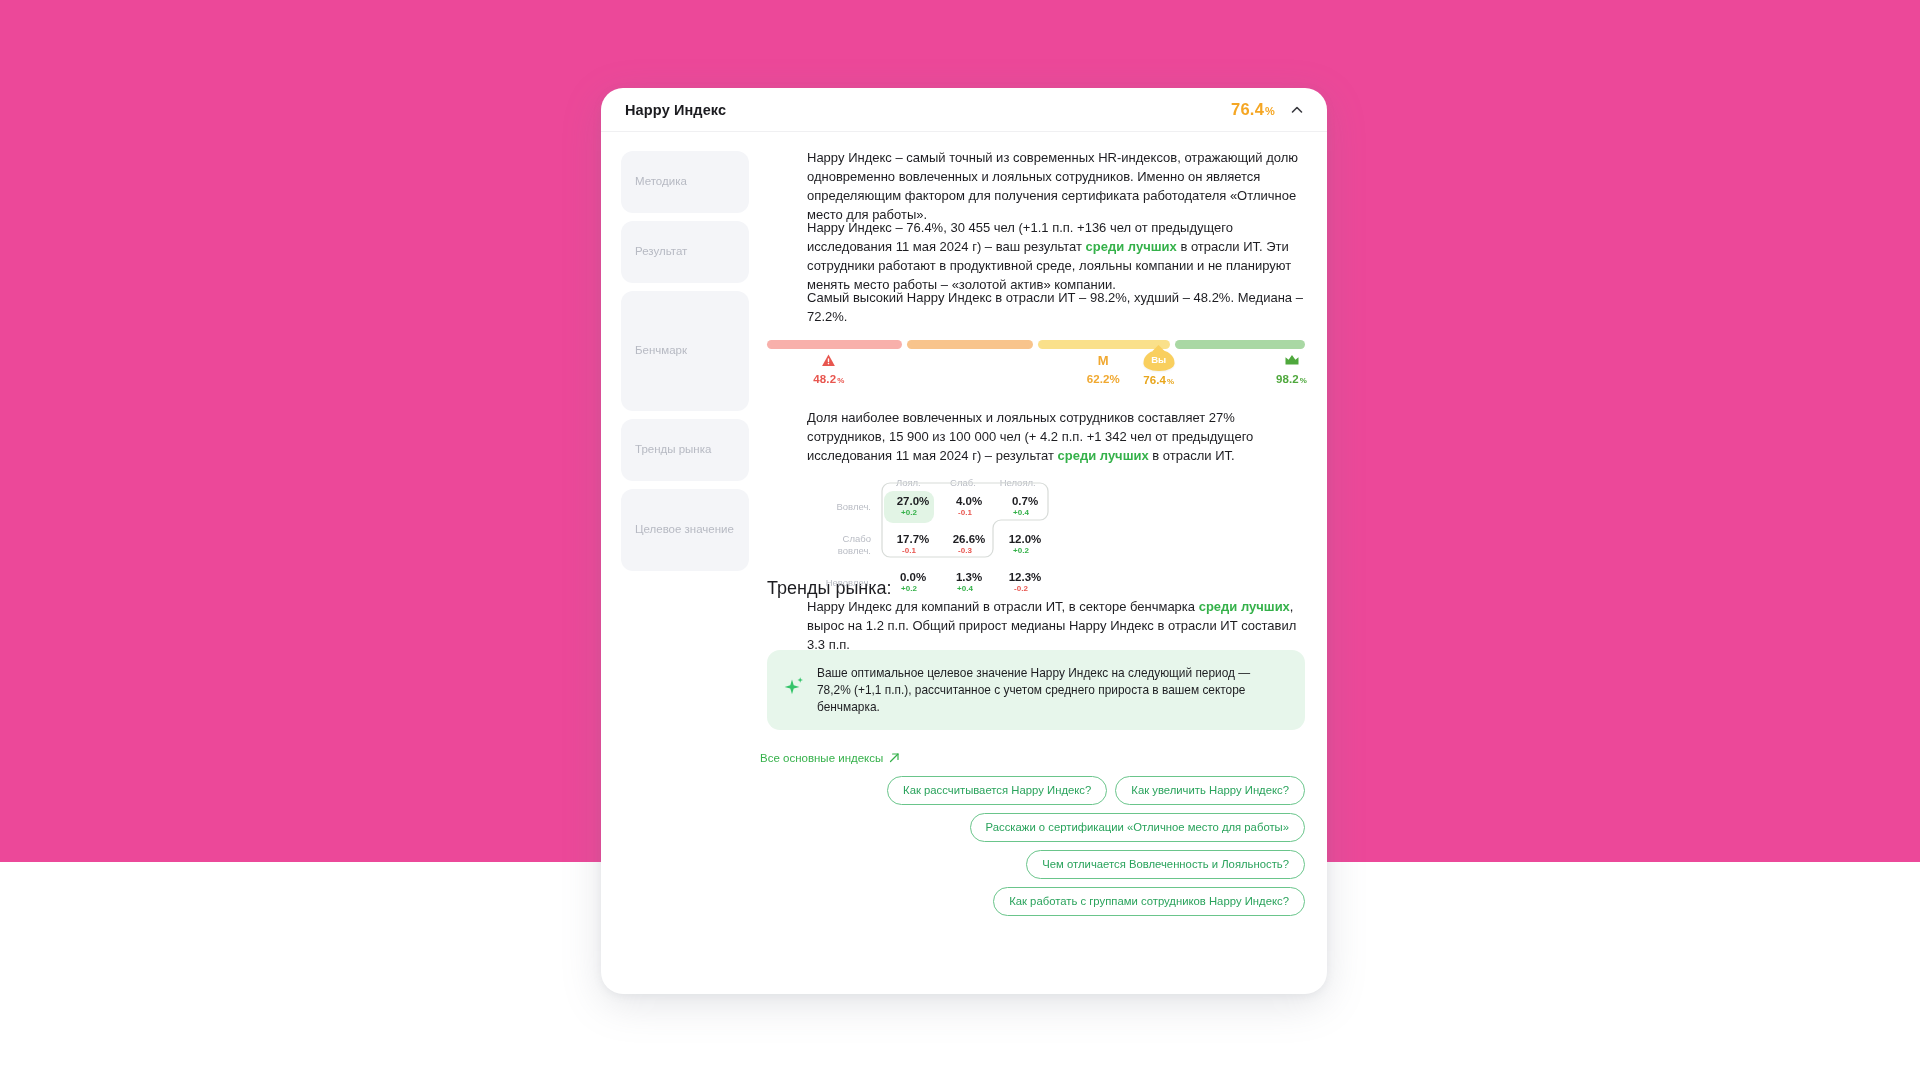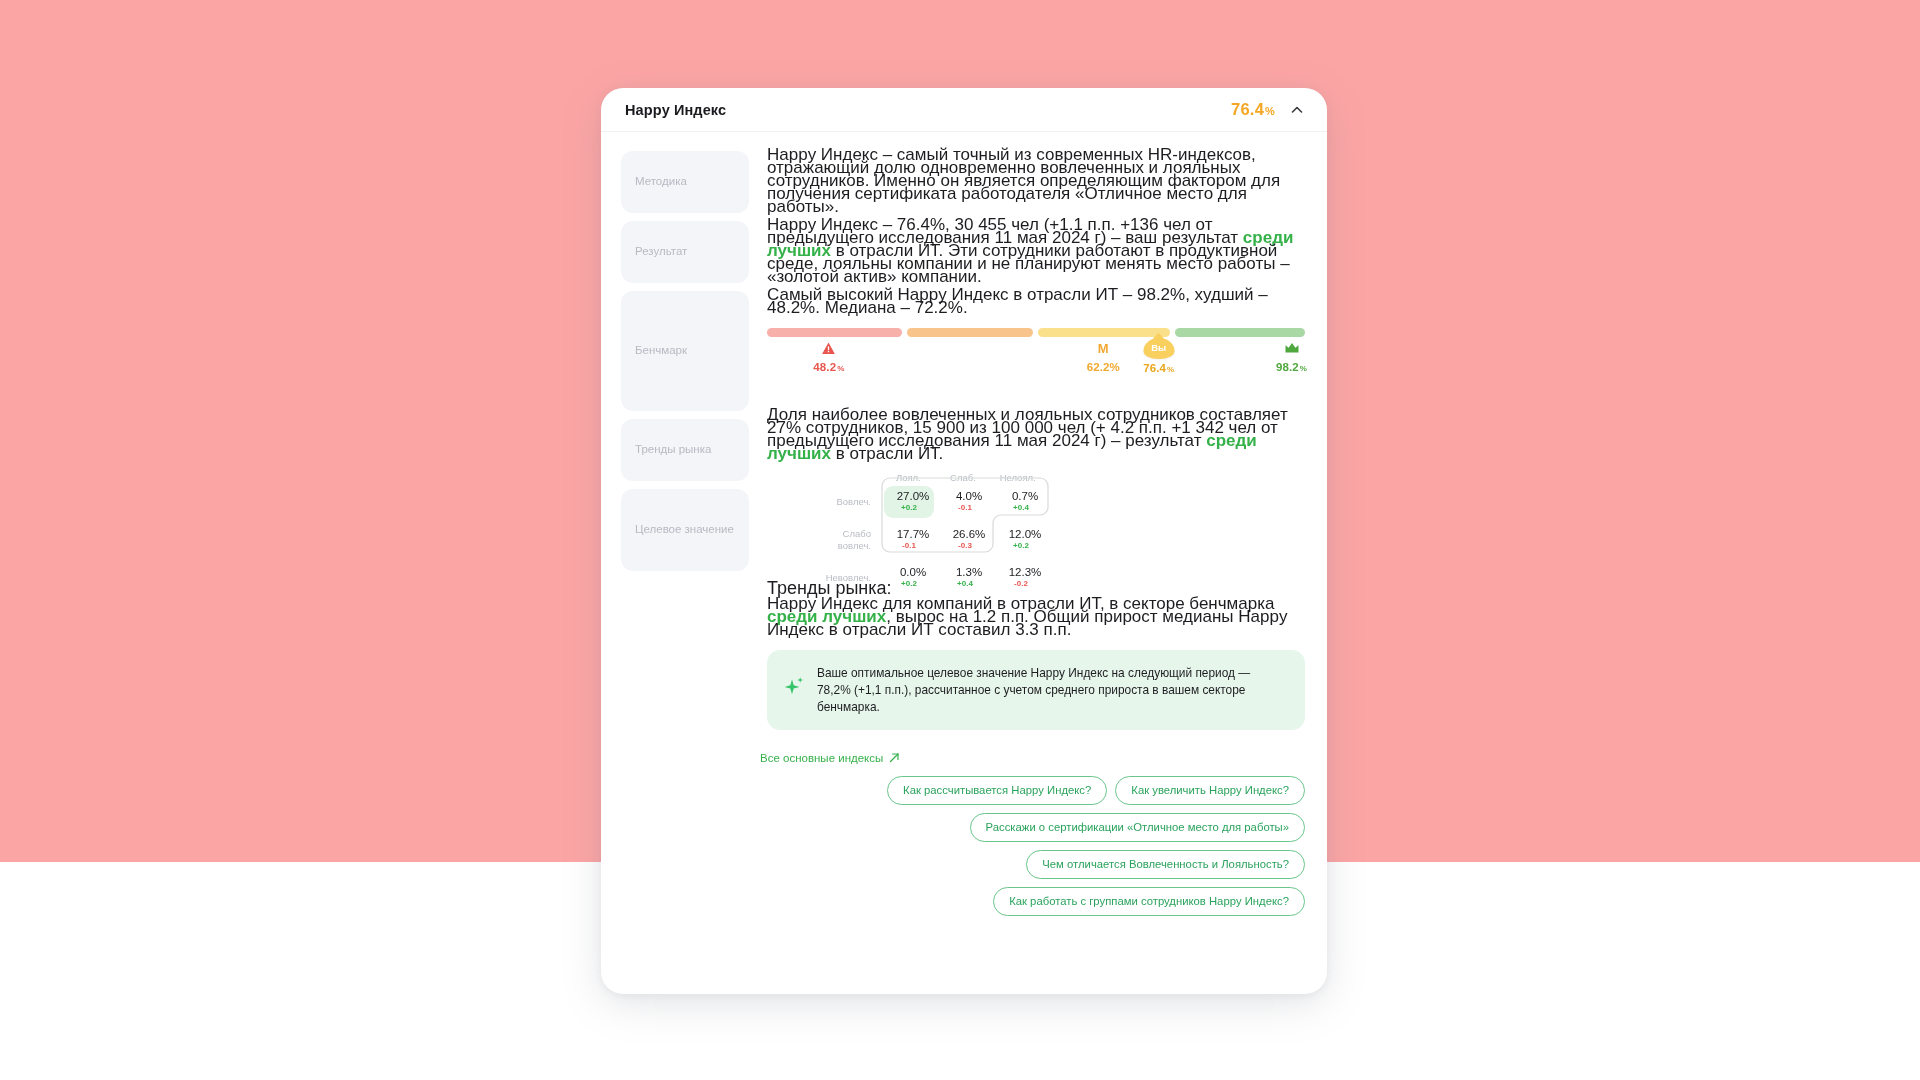--- a/index.html
+++ b/index.html
@@ -6,21 +6,21 @@
   html, body {
     margin: 0; padding: 0;
     width: 1920px; height: 1080px;
     background: #ffffff;
     font-family: "Liberation Sans", sans-serif;
     overflow: hidden;
   }
   #root {
     position: relative;
     width: 1920px; height: 862px;
-    background: #fca5a5;
+    background: #ec4899;
   }
 
   
   .card {
     position: absolute;
     left: 601px; top: 88px;
     width: 726px; height: 906px;
     background: #ffffff;
     border-radius: 22px;
     box-shadow: 0 10px 40px rgba(120,125,140,0.20), 0 2px 8px rgba(120,125,140,0.10);
@@ -96,23 +96,24 @@
     min-width: 0;
     display: flex;
     flex-direction: column;
   }
   .sec {
     display: flex;
     flex-direction: column;
     justify-content: flex-start;
   }
   .para {
-    font-size: 17px;
-    line-height: 13px;
+    font-size: 13px;
+    line-height: 19px;
     color: #1d1d21;
+    margin-left: 40px;
   }
   .green { color: #35b14a; font-weight: bold; }
 
   
   .bench-wrap { margin-top: 14px; }
   .bench-bars {
     display: flex;
     gap: 5px;
     height: 9px;
   }
@@ -195,21 +196,21 @@
   }
   .mx-cell {
     width: 56px;
     flex: 0 0 56px;
     text-align: center;
     position: relative;
     z-index: 2;
   }
   .mx-cell .v {
     font-size: 11.5px;
-    font-weight: normal;
+    font-weight: bold;
     color: #1d1d21;
     line-height: 1.1;
     padding-left: 8px;
   }
   .mx-cell .d {
     font-size: 8px;
     font-weight: bold;
     line-height: 1.35;
   }
   .d.up { color: #35b14a; }

